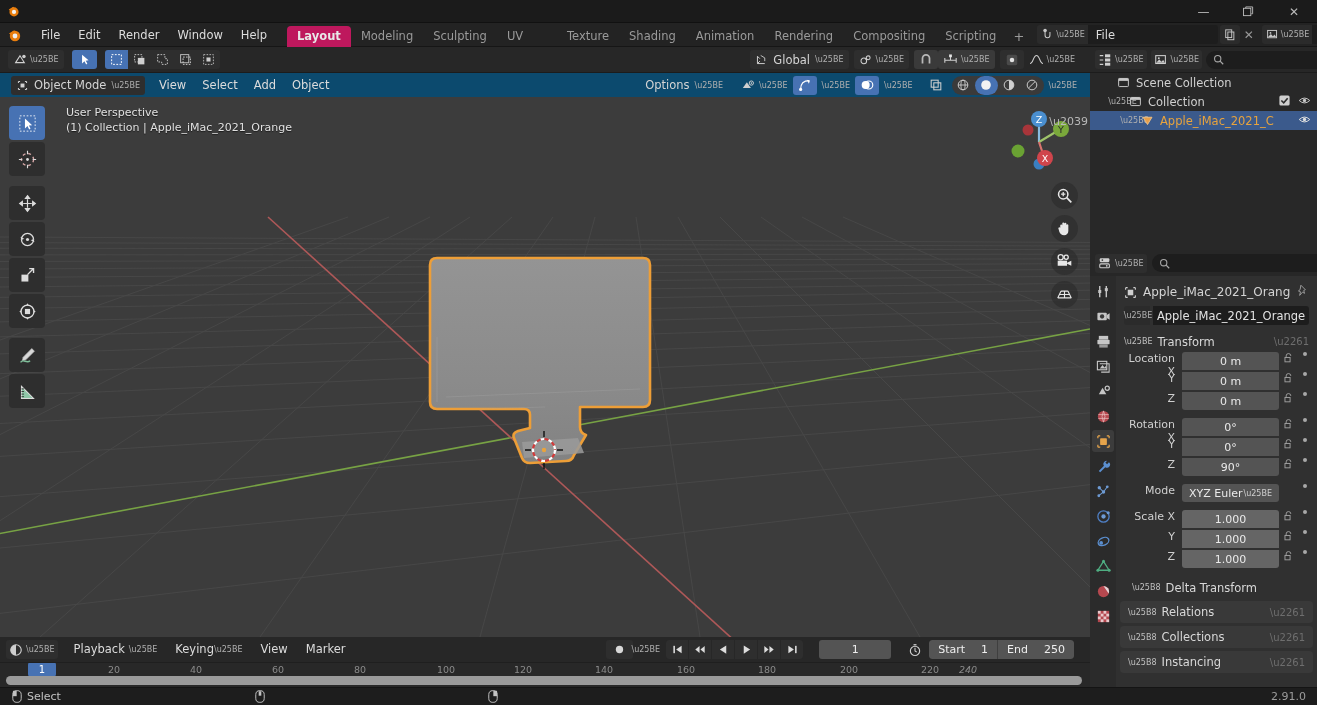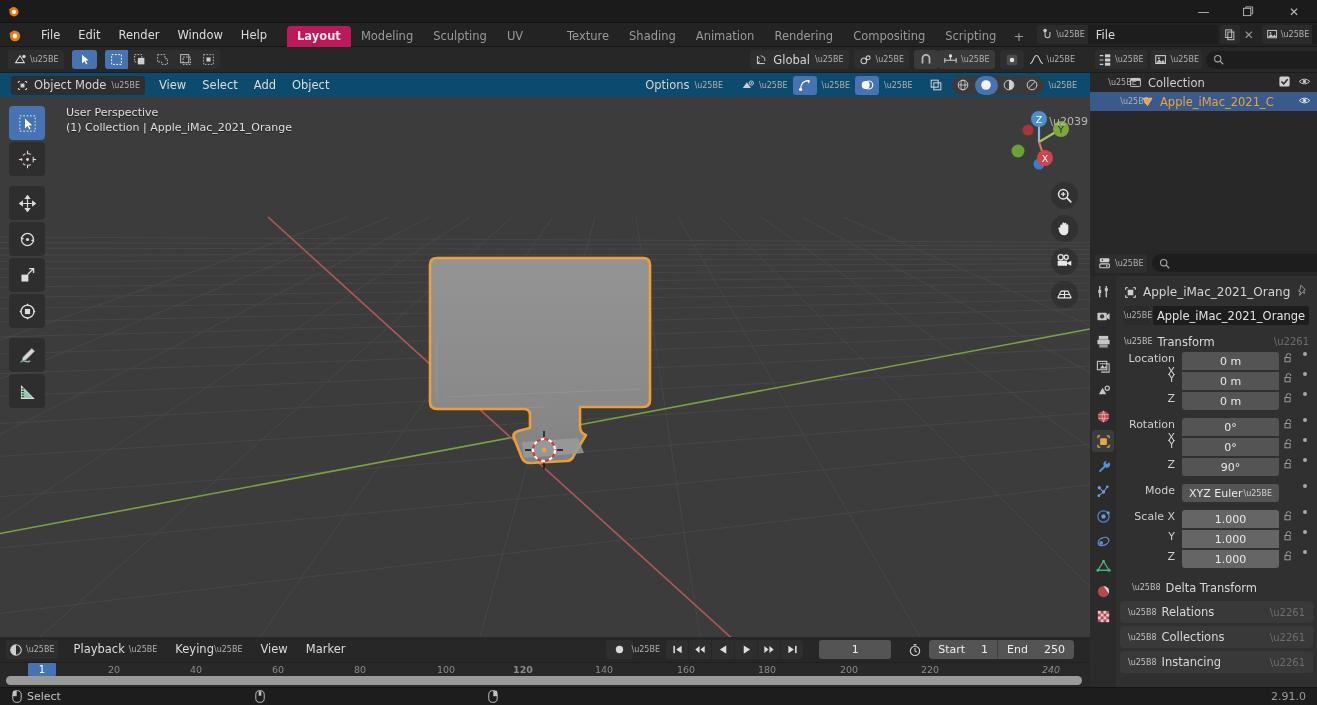--- a/index.html
+++ b/index.html
@@ -712,20 +712,30 @@
       <div class="search-box">
         <svg width="11" height="11" viewBox="0 0 14 14">
             <circle cx="6" cy="6" r="4" fill="none" stroke="#a8a8a8" stroke-width="1.4"></circle>
             <path d="M9 9 L13 13" stroke="#a8a8a8" stroke-width="1.6"></path>
           </svg>
         <input style="flex: 1 1 0%; background: transparent; border: none; outline: none; color: rgb(221, 221, 221); font-size: 11px; font-family: &quot;DejaVu Sans&quot;, sans-serif;" placeholder="">
       </div>
 
     </div>
 
+    <div class="out-row" style="padding-left:14px;">
+      <div class="disc"></div>
+      <span style="margin-right:6px;display:flex;">
+        <svg width="13" height="13" viewBox="0 0 16 16">
+            <rect x="2" y="3" width="12" height="10" rx="1" fill="none" stroke="#c8c8c8" stroke-width="1.2"></rect>
+            <rect x="2" y="3" width="12" height="3" fill="#c8c8c8"></rect>
+          </svg>
+      </span>
+      <span>Scene Collection</span>
+    </div>
 
     <div class="out-row" style="padding-left:26px;">
       <div class="disc">\u25BE</div>
       <span style="margin-right:6px;display:flex;">
         <svg width="13" height="13" viewBox="0 0 16 16">
             <rect x="2" y="3" width="12" height="10" rx="1" fill="none" stroke="#c8c8c8" stroke-width="1.2"></rect>
             <rect x="2" y="3" width="12" height="3" fill="#c8c8c8"></rect>
           </svg>
       </span>
       <span>Collection</span>
@@ -1171,27 +1181,27 @@
       </div>
       <div style="width:8px;"></div>
     </div>
 
     <div class="tl-ruler">
       <div class="tl-tick" style="left:114px;">20</div>
       <div class="tl-tick" style="left:196px;">40</div>
       <div class="tl-tick" style="left:278px;">60</div>
       <div class="tl-tick" style="left:360px;">80</div>
       <div class="tl-tick" style="left:446px;">100</div>
-      <div class="tl-tick" style="left:523px;font-weight:bold;">120</div>
+      <div class="tl-tick" style="left:523px;">120</div>
       <div class="tl-tick" style="left:604px;">140</div>
       <div class="tl-tick" style="left:686px;">160</div>
       <div class="tl-tick" style="left:767px;">180</div>
       <div class="tl-tick" style="left:849px;">200</div>
       <div class="tl-tick" style="left:930px;">220</div>
-      <div class="tl-tick" style="left:1051px;font-style:italic;">240</div>
+      <div class="tl-tick" style="left:968px;font-style:italic;">240</div>
       <div class="playhead" style="left:28px;">1</div>
     </div>
     <div class="scrollbar"></div>
   </div>
 
   <div class="statusbar">
     <div class="status-item" style="margin-left:12px;">
       <span style="display:flex;">
         <svg width="10" height="13" viewBox="0 0 12 16">
             <rect x="0.8" y="0.8" width="10.4" height="14.4" rx="5" fill="none" stroke="#c2c2c2" stroke-width="1.2"></rect>

